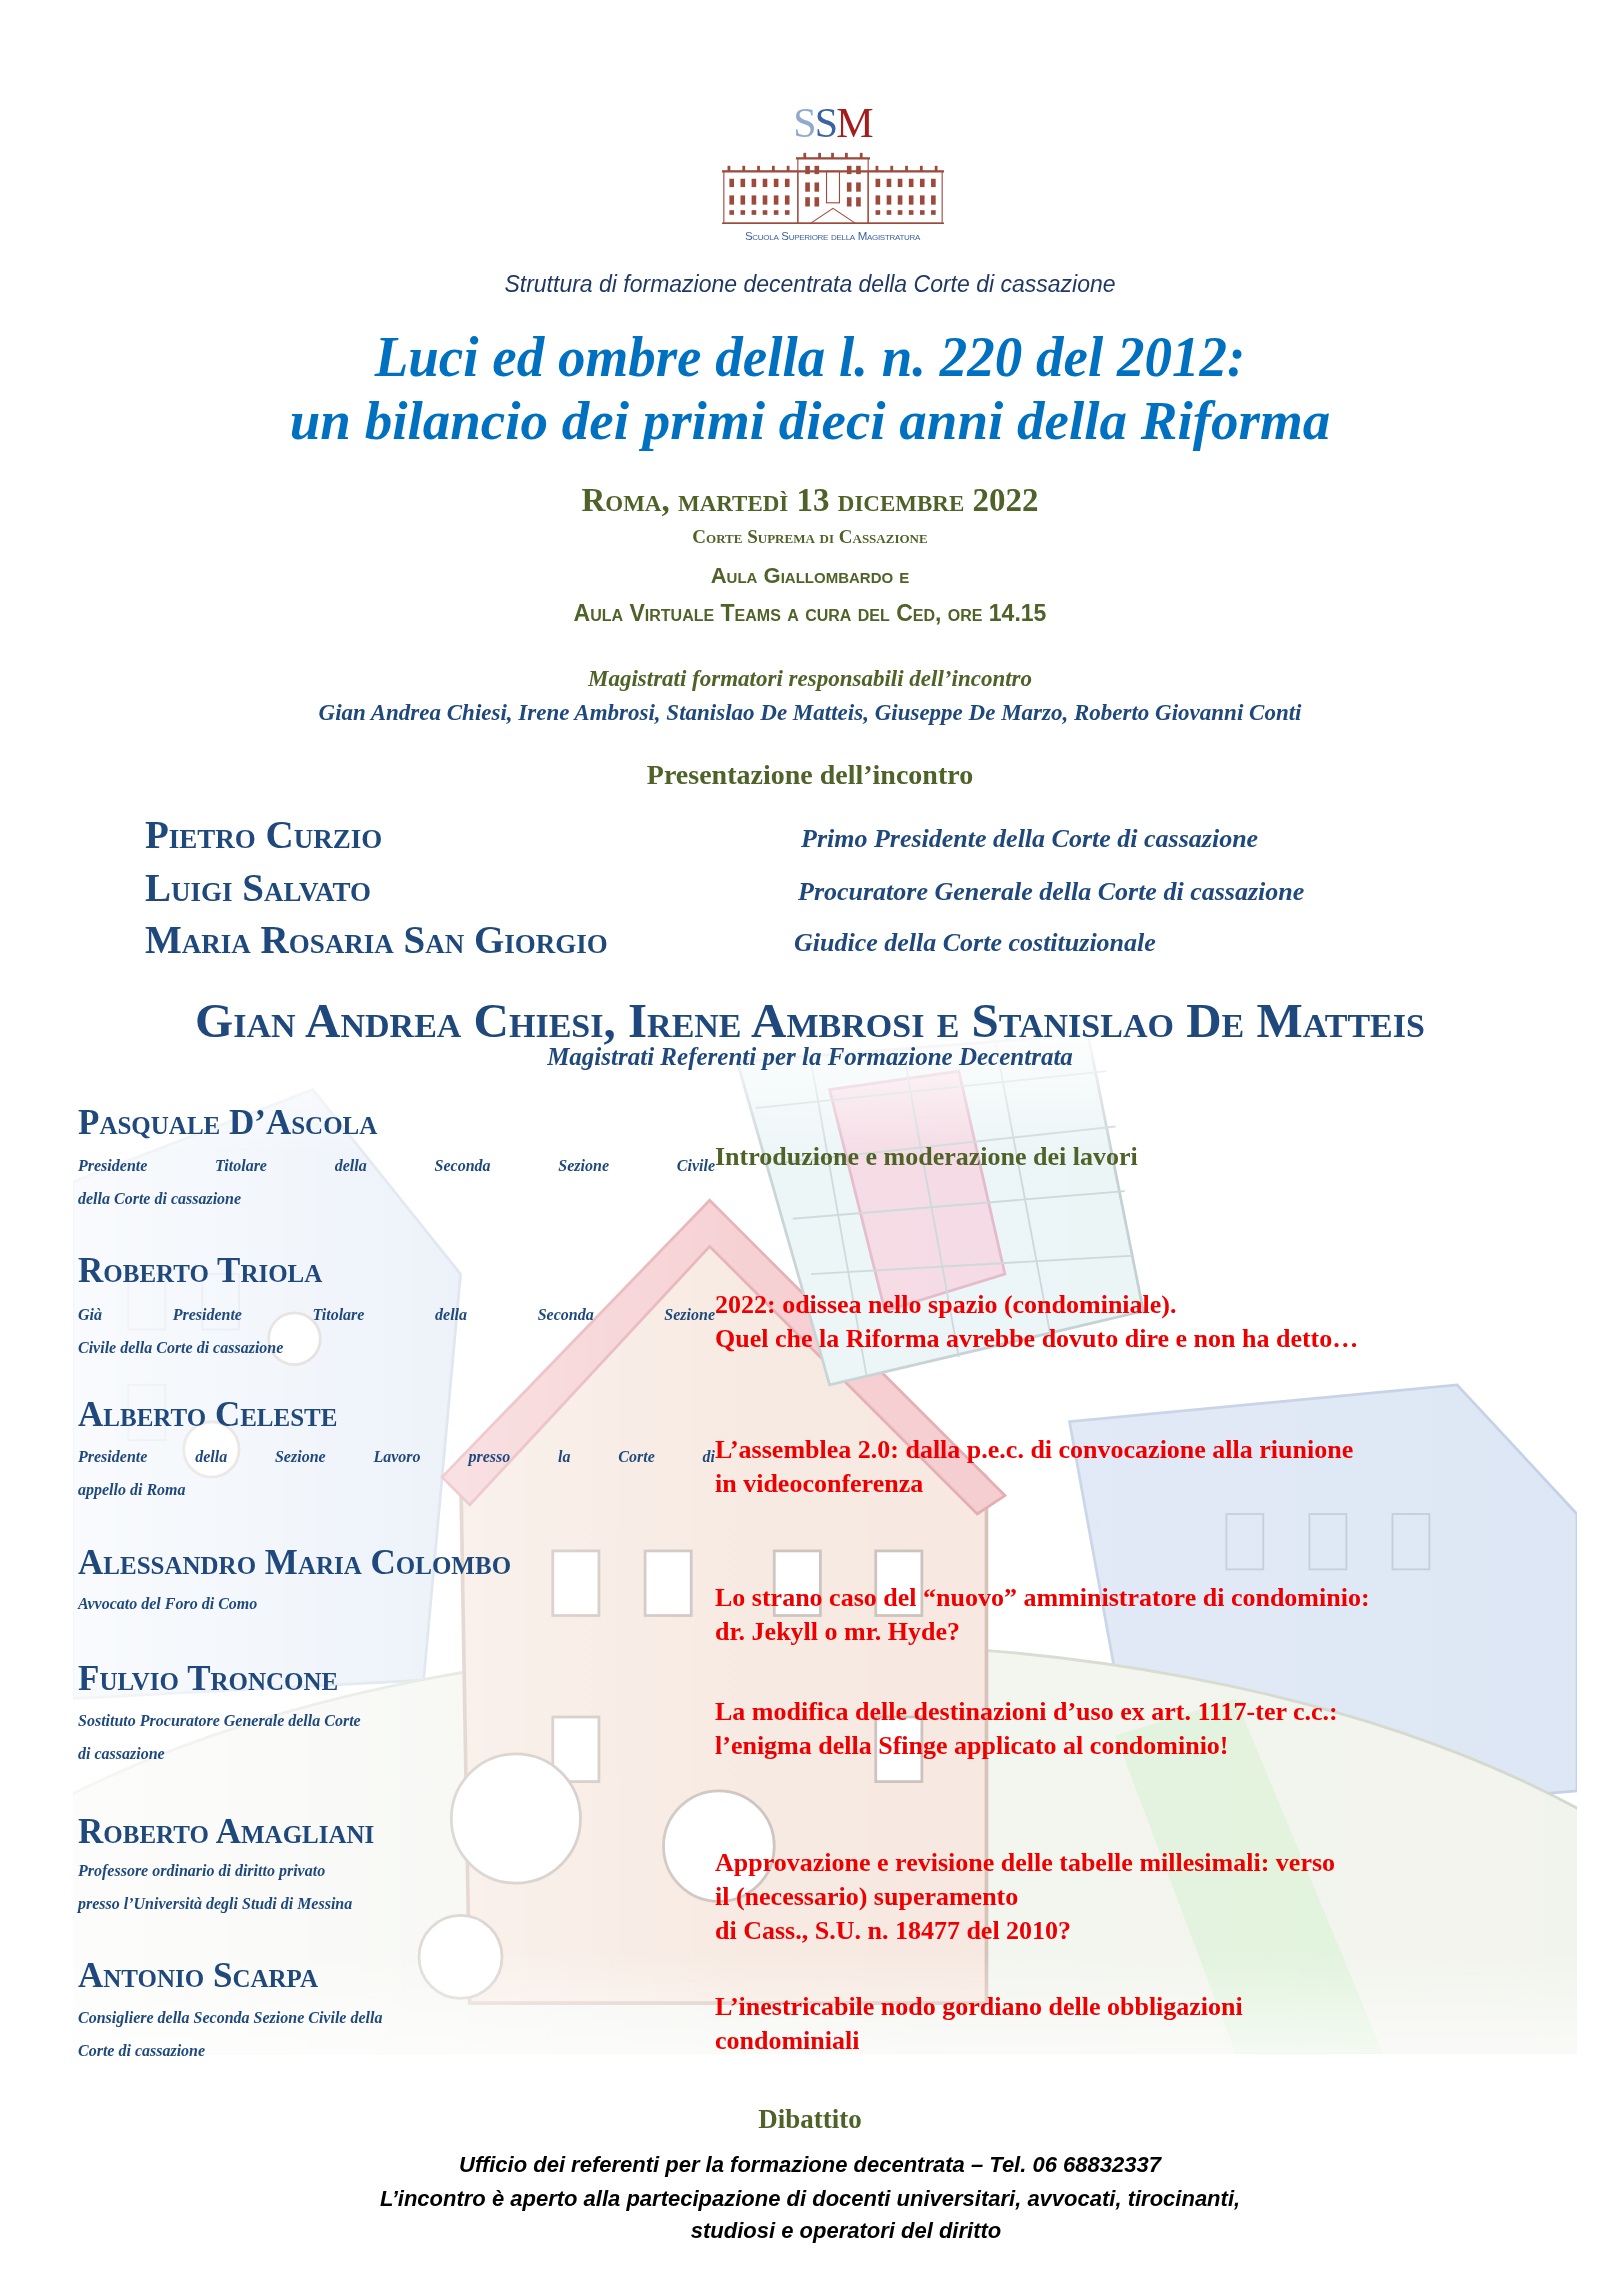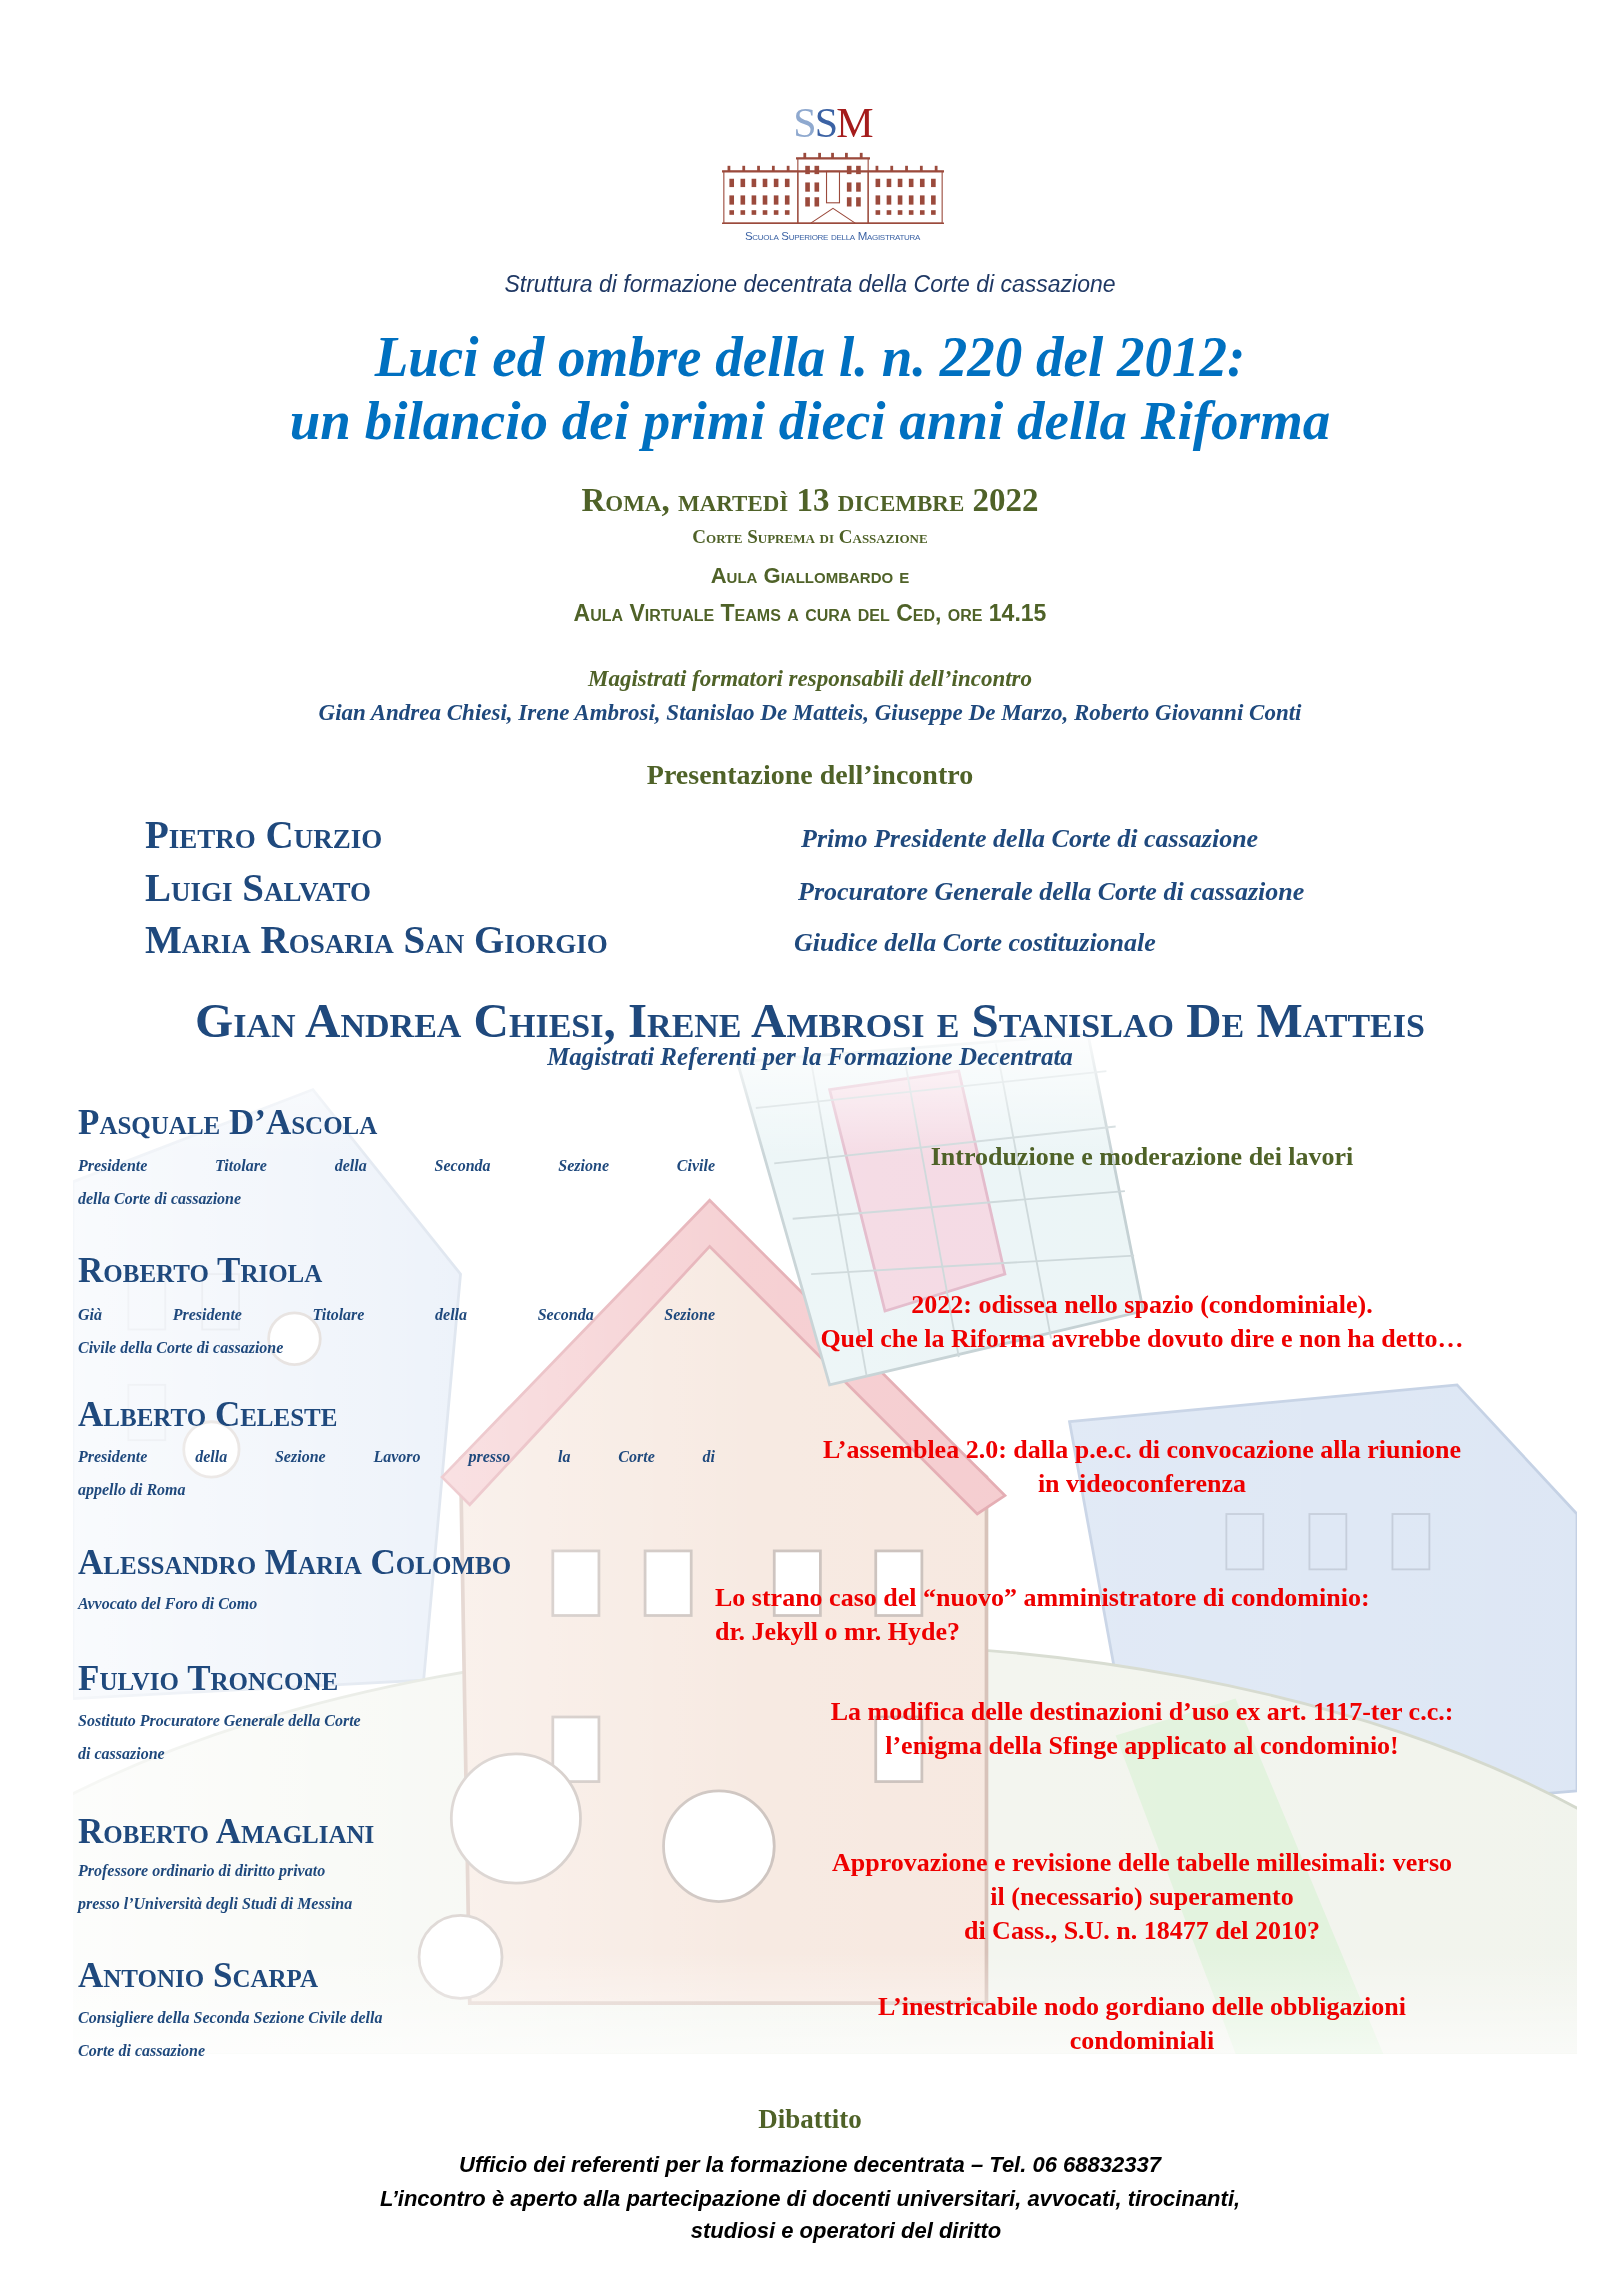--- a/index.html
+++ b/index.html
@@ -36,21 +36,21 @@
   .pres-role { font-style:italic; font-weight:bold; font-size:26px; color:#1f497d; }
 
   #ref-names { top:992px; font-weight:bold; font-size:49px; }
   #ref-role { top:1043px; font-style:italic; font-weight:bold; font-size:25px; }
 
   
   #bg-art { left:73px; top:1034px; width:1504px; height:1020px; overflow:hidden; }
 
   .sp-name { left:78px; font-weight:bold; font-size:35px; font-variant:small-caps; color:#1f497d; }
   .sp-desc { left:78px; width:637px; font-style:italic; font-weight:bold; font-size:16px; line-height:33px; color:#1f497d; text-align:justify; }
-  .talk { left:715px; width:854px; text-align:center; font-weight:bold; font-size:26px; line-height:34px; }
+  .talk { left:715px; width:854px; text-align:left; font-weight:bold; font-size:26px; line-height:34px; }
 
   #dibattito { top:2104px; font-weight:bold; font-size:27px; }
   .foot { font-family:"Liberation Sans", sans-serif; font-style:italic; font-weight:bold; font-size:22px; color:#000; }
 </style>
 </head>
 <body>
 
 <div id="logo" class="abs">
   <div id="logo-ssm"><span class="s1">S</span><span class="s2">S</span><span class="m">M</span></div>
   <svg id="logo-building" width="222" height="74" viewBox="0 0 240 80">

